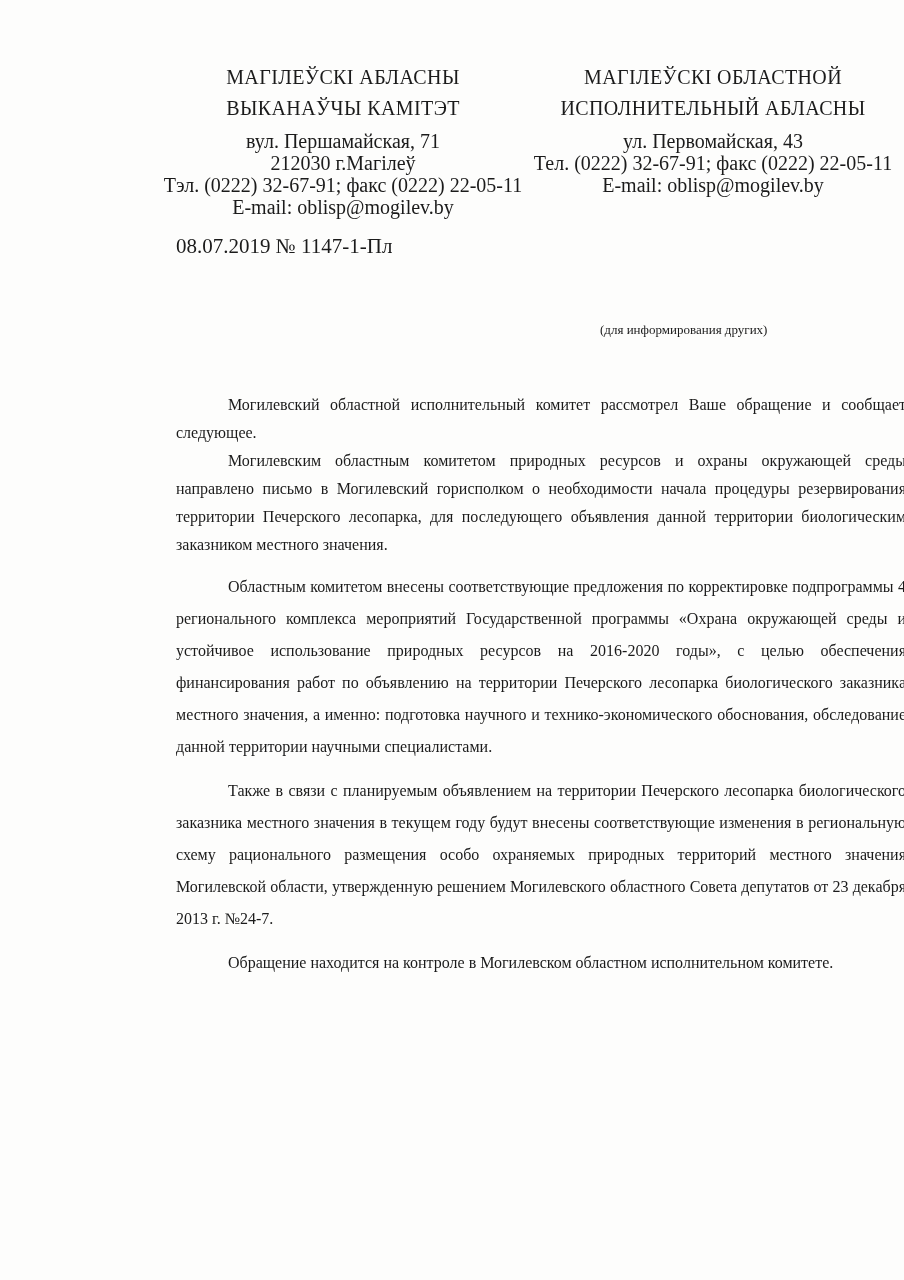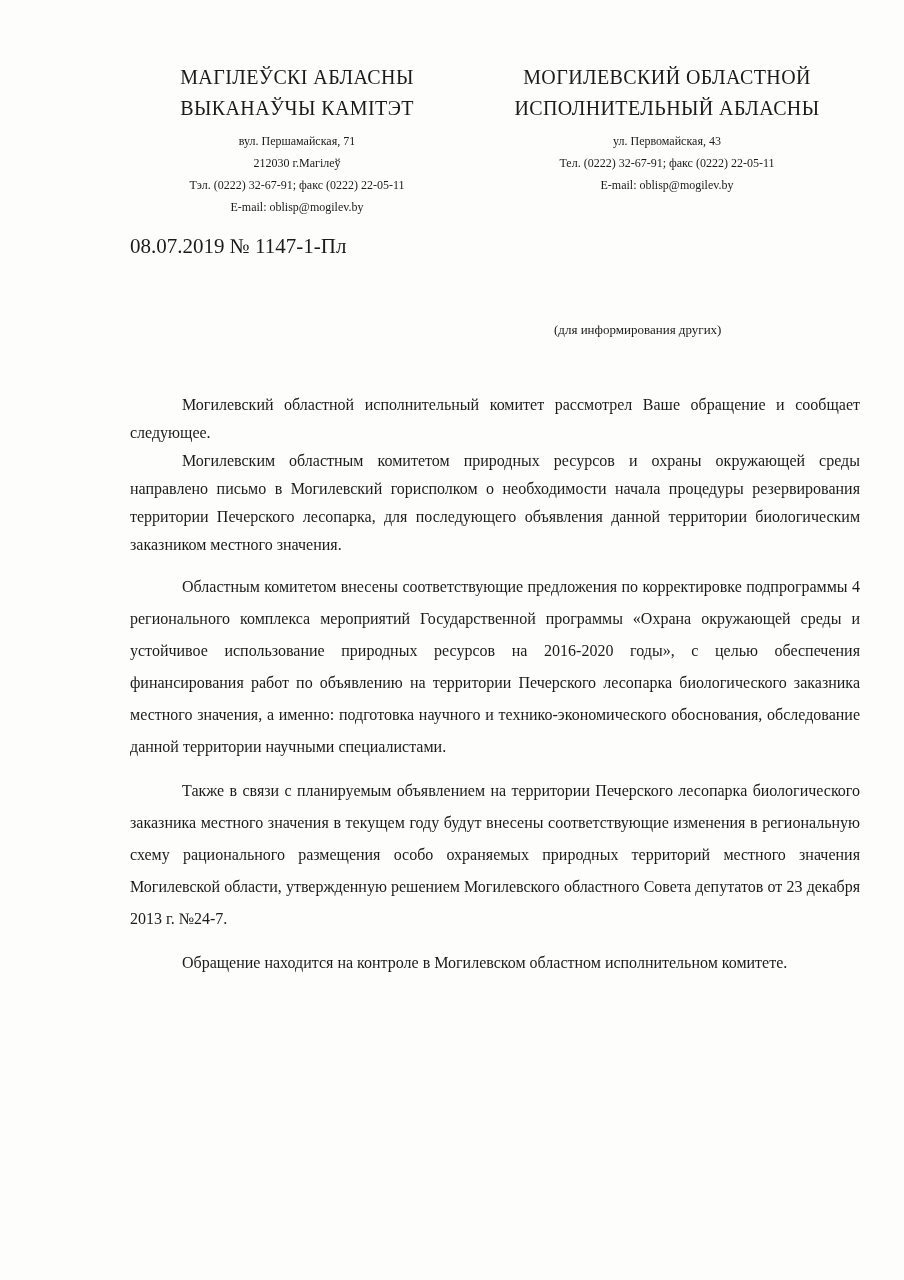--- a/index.html
+++ b/index.html
@@ -11,40 +11,41 @@
     position: relative;
     width: 904px;
     height: 1280px;
     margin: 0 auto;
     background: #fdfdfc;
     color: #1b1b1b;
     font-family: "Liberation Serif", "DejaVu Serif", serif;
     overflow: hidden;
     box-sizing: border-box;
     padding-top: 62px;
+    padding-left: 46px;
   }
   
   .letterhead {
     display: flex;
     width: 740px;
     margin-left: 112px;
   }
   .org-col {
     width: 370px;
     text-align: center;
   }
   .org-name {
     font-size: 20px;
     line-height: 31px;
     letter-spacing: 0.4px;
     white-space: nowrap;
   }
   .org-details {
     margin-top: 6px;
-    font-size: 12px;
+    font-size: 20px;
     line-height: 22px;
     white-space: nowrap;
   }
   
   .ref-line {
     margin: 15px 0 9px 130px;
     font-size: 21px;
     line-height: 26px;
   }
   
@@ -83,21 +84,21 @@
       </div>
       <div class="org-details">
         <div>вул. Першамайская, 71</div>
         <div>212030 г.Магілеў</div>
         <div>Тэл. (0222) 32-67-91; факс (0222) 22-05-11</div>
         <div>E-mail: oblisp@mogilev.by</div>
       </div>
     </div>
     <div class="org-col">
       <div class="org-name">
-        <div>МОГИЛЕВСКИЙ ОБЛАСТНОЙ</div>
+        <div>МАГІЛЕЎСКІ ОБЛАСТНОЙ</div>
         <div>ИСПОЛНИТЕЛЬНЫЙ АБЛАСНЫ</div>
       </div>
       <div class="org-details">
         <div>ул. Первомайская, 43</div>
         <div>Тел. (0222) 32-67-91; факс (0222) 22-05-11</div>
         <div>E-mail: oblisp@mogilev.by</div>
       </div>
     </div>
   </div>
 

